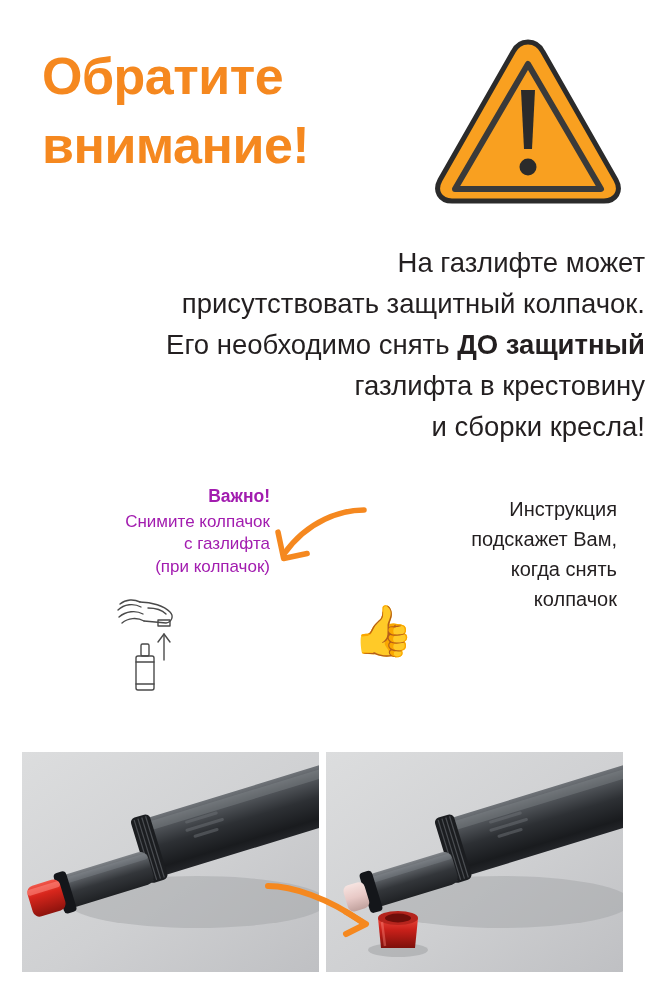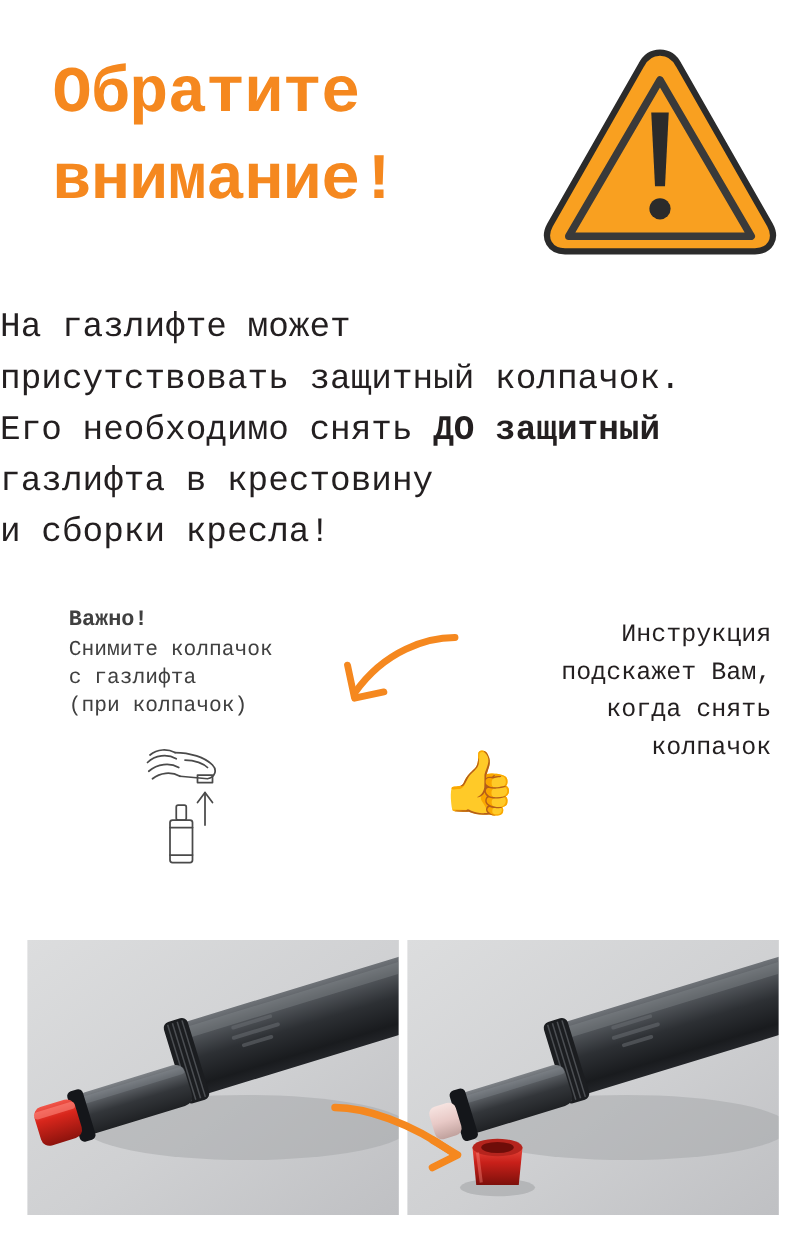--- a/index.html
+++ b/index.html
@@ -8,21 +8,20 @@
     height: 1000px;
     background: #ffffff;
     font-family: "Liberation Sans", sans-serif;
     overflow: hidden;
   }
   .page {
     position: relative;
     width: 645px;
     height: 1000px;
     background: #ffffff;
-    font-family: Liberation Mono, monospace;
   }
 
   
   .header {
     position: absolute;
     top: 34px;
     left: 0;
     width: 645px;
     height: 190px;
   }
@@ -47,21 +46,21 @@
     height: 175px;
   }
   .warn-sign svg { display: block; width: 100%; height: 100%; }
 
   
   .para {
     position: absolute;
     top: 243px;
     left: 0;
     width: 645px;
-    text-align: left;
+    text-align: right;
     font-size: 27.5px;
     line-height: 1.49;
     color: #231f20;
   }
   .para .line { display: block; white-space: nowrap; }
   .para b { font-weight: bold; }
 
   
   .mid {
     position: absolute;
@@ -70,22 +69,22 @@
     width: 645px;
     height: 250px;
   }
 
   
   .note {
     position: absolute;
     left: 55px;
     top: 6px;
     width: 215px;
-    text-align: left;
-    color: #404040;
+    text-align: right;
+    color: #a21caf;
   }
   .note-title {
     font-size: 17.5px;
     font-weight: bold;
     margin-bottom: 4px;
   }
   .note-line {
     font-size: 17px;
     line-height: 1.32;
     display: block;

